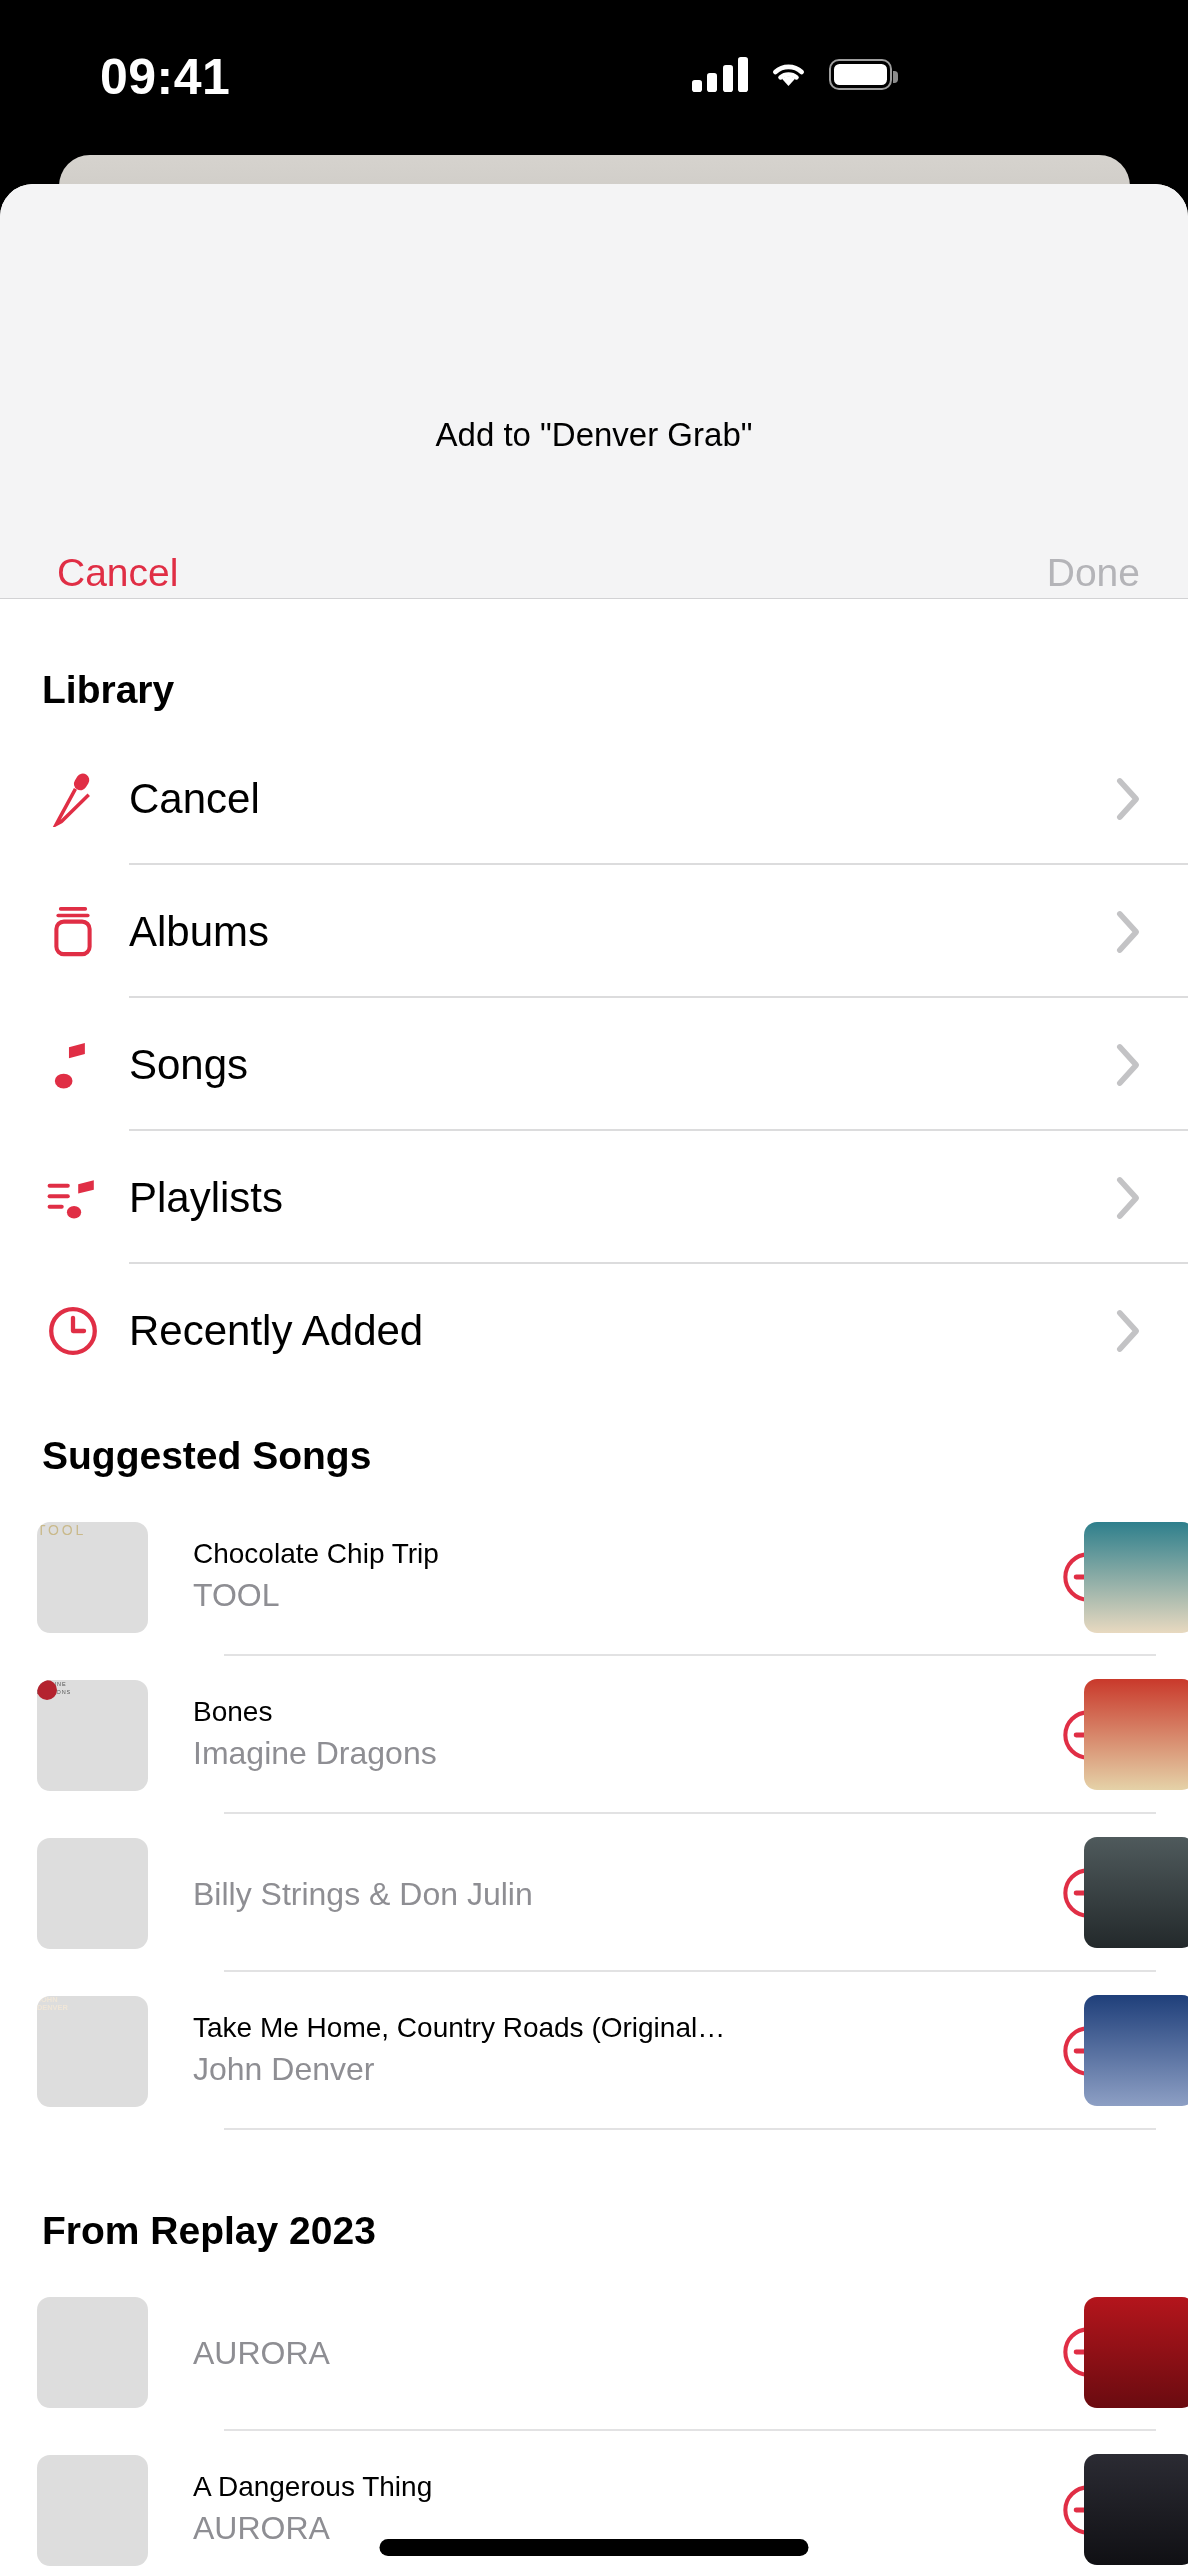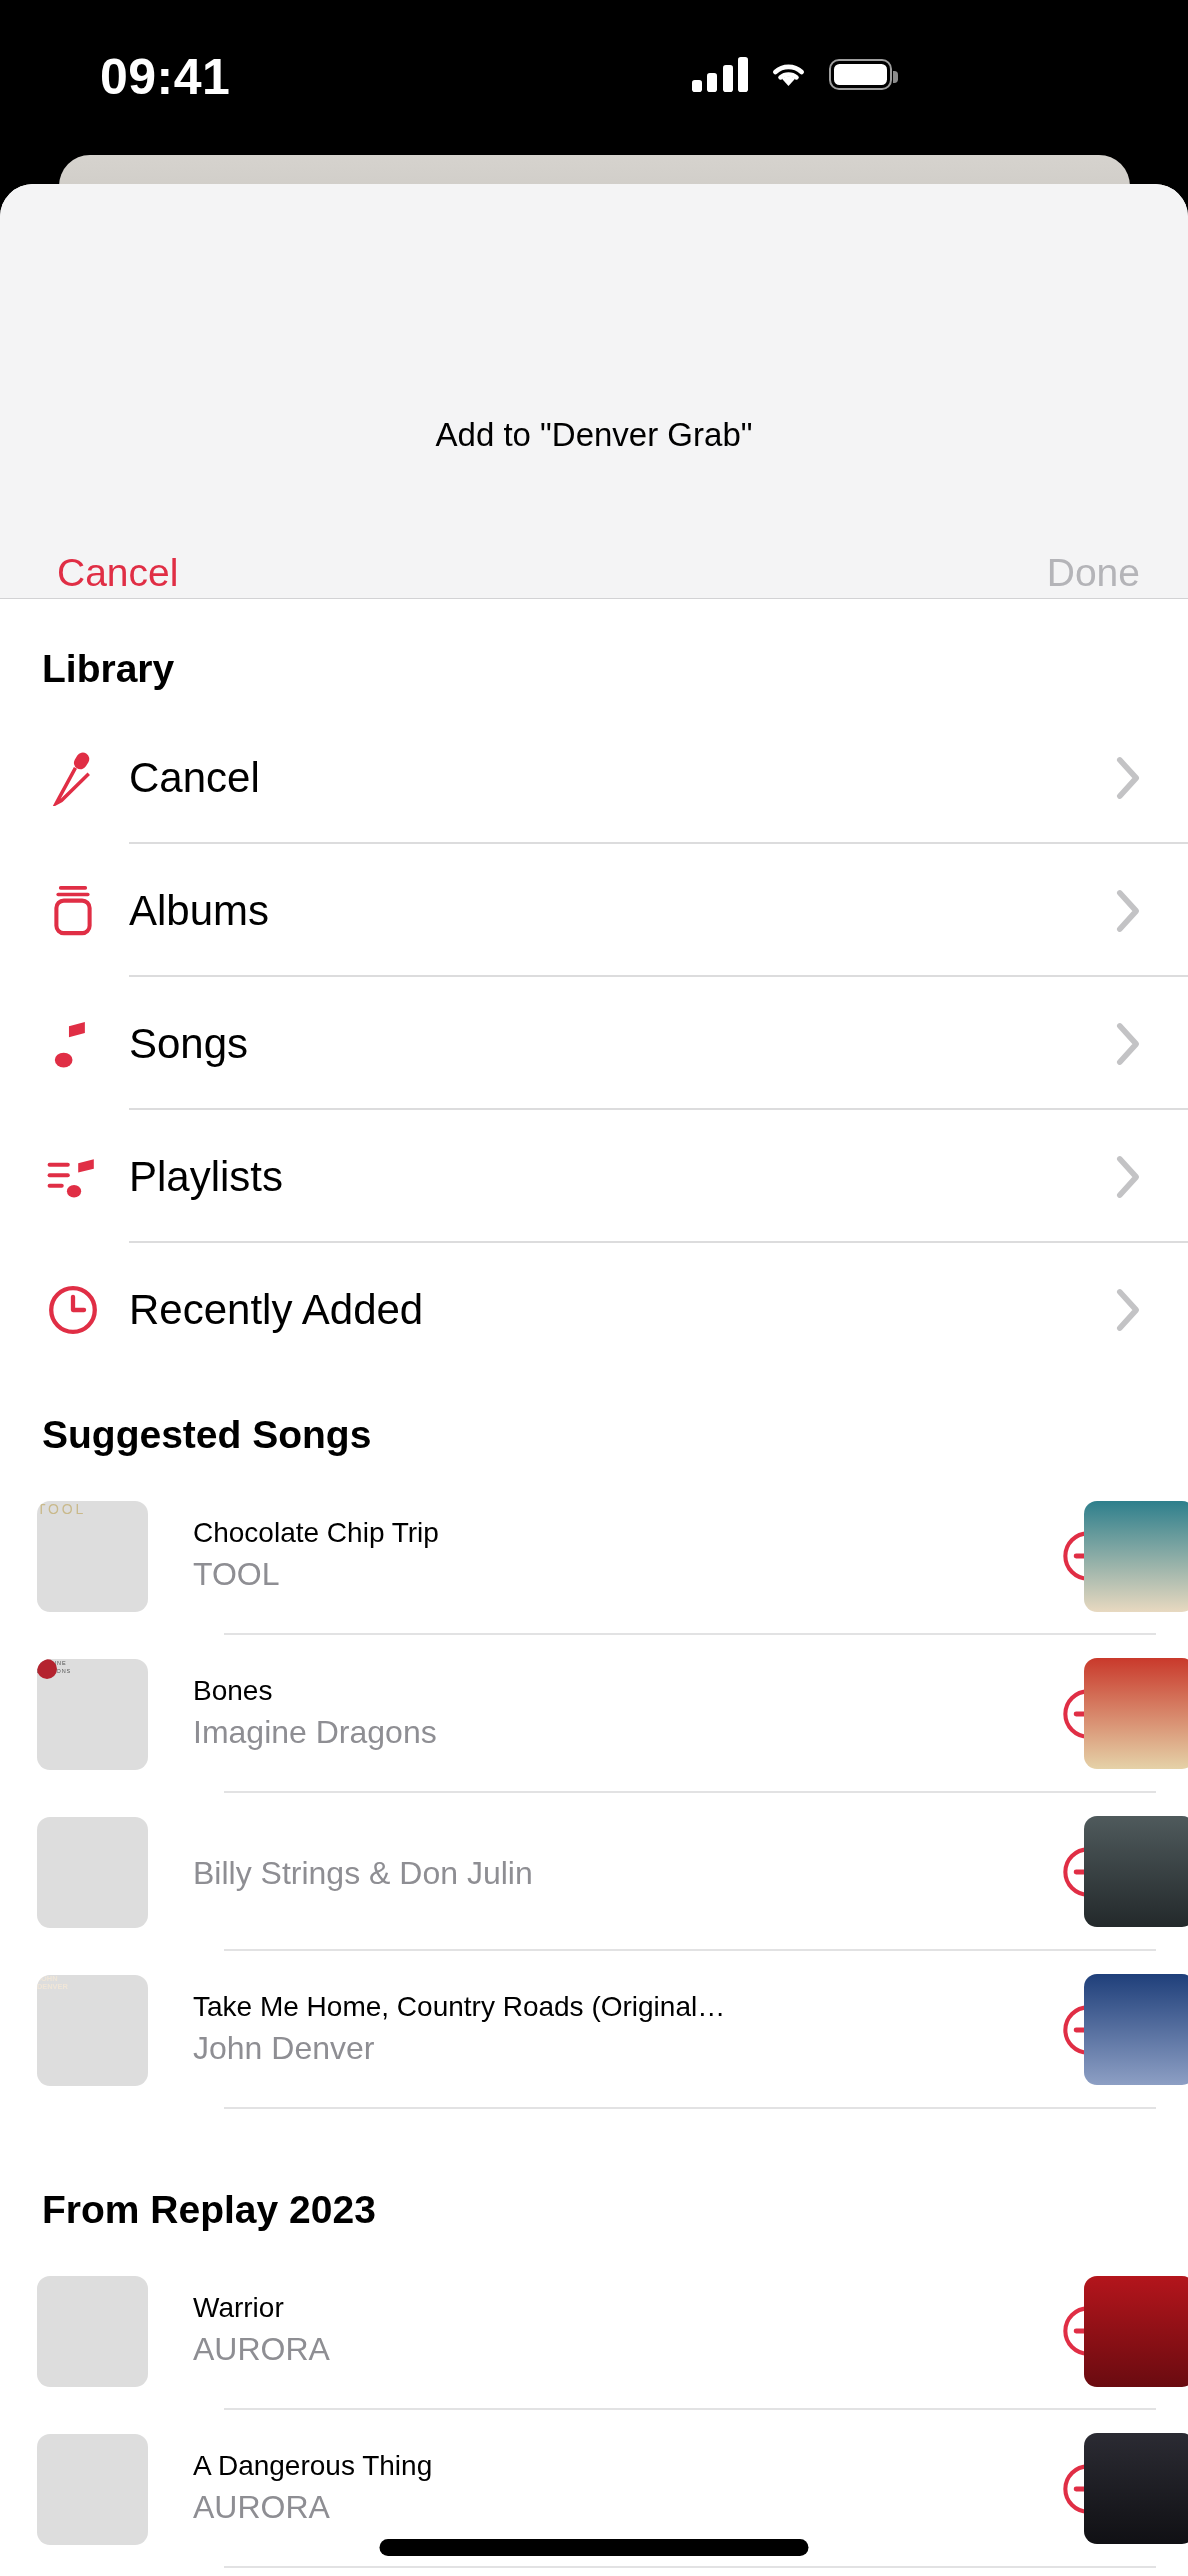--- a/index.html
+++ b/index.html
@@ -91,21 +91,21 @@
 
   
   #content { position:absolute; top:416px; left:0; width:1188px; height:1976px; background:#fff; }
 
   .section-header {
     font-size:39px; font-weight:700; color:#000;
     padding:0 0 0 42px;
   }
 
   
-  #library-header { margin-top:47px; }
+  #library-header { margin-top:68px; }
   .lib-row {
     position:relative; display:flex; align-items:center;
     height:133px; padding-left:42px; cursor:pointer;
   }
   .lib-row .lib-icon { width:61px; flex:none; display:flex; align-items:center; justify-content:center; }
   .lib-row .lib-label {
     margin-left:26px; font-size:42px; color:#000; font-weight:400; flex:1;
   }
   .lib-row .chev { margin-right:46px; flex:none; }
   .lib-row:not(:last-child)::after {
@@ -377,21 +377,20 @@
 
         <div class="song-row">
           <span class="art">
             <span class="aw" style="background:radial-gradient(ellipse at 50% 45%,#4a4441 0%,#272321 60%,#15120f 100%);">
               <span style="position:absolute;left:50%;top:14%;transform:translateX(-50%);width:20%;height:74%;border-radius:40% 40% 44% 44%;background:linear-gradient(#ddd2bf,#9c907c);"></span>
               <span style="position:absolute;left:7%;top:20%;width:34%;height:46%;border-radius:62% 8% 58% 14%;background:rgba(214,203,182,.86);"></span>
               <span style="position:absolute;right:7%;top:20%;width:34%;height:46%;border-radius:8% 62% 14% 58%;background:rgba(214,203,182,.86);"></span>
             </span>
           </span>
           <span class="meta">
-            <span class="song-title" style="display:block">Warrior</span>
             <span class="song-artist" style="display:block">AURORA</span>
           </span>
           <svg class="add-btn" viewBox="0 0 28 28">
             <circle cx="14" cy="14" r="12.2" fill="none" stroke="#E02E45" stroke-width="2.2"></circle>
             <line x1="14" y1="7.6" x2="14" y2="20.4" stroke="#E02E45" stroke-width="2.6" stroke-linecap="round"></line>
             <line x1="7.6" y1="14" x2="20.4" y2="14" stroke="#E02E45" stroke-width="2.6" stroke-linecap="round"></line>
           </svg>
         </div>
 
         <div class="song-row">

